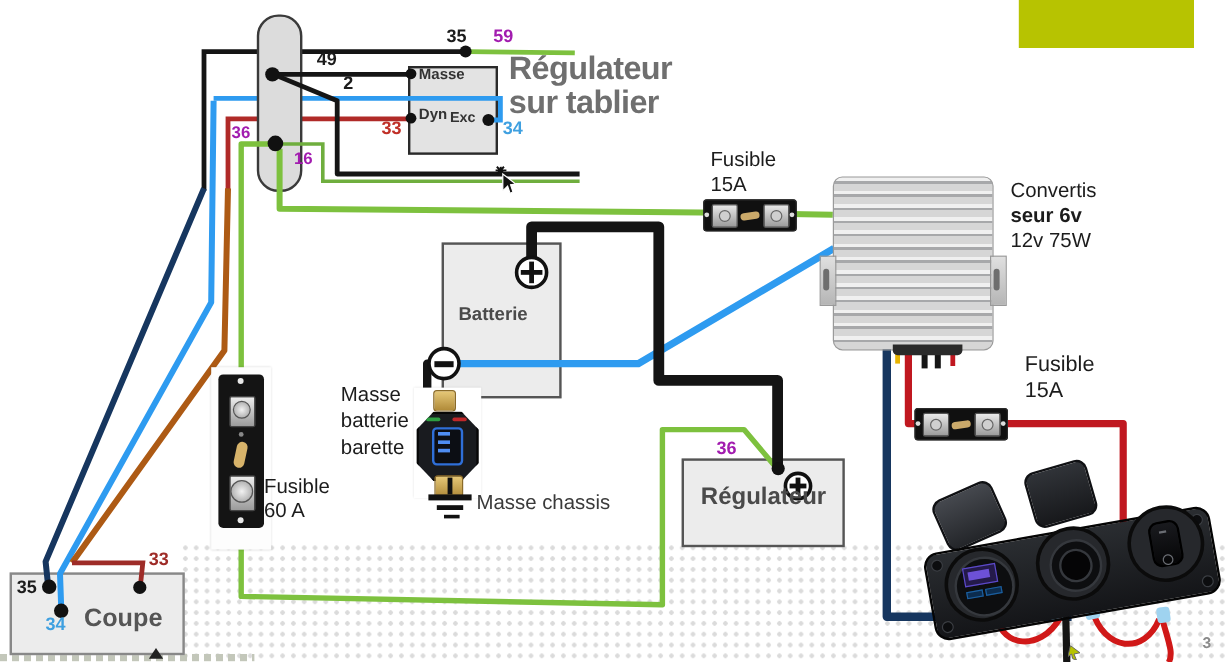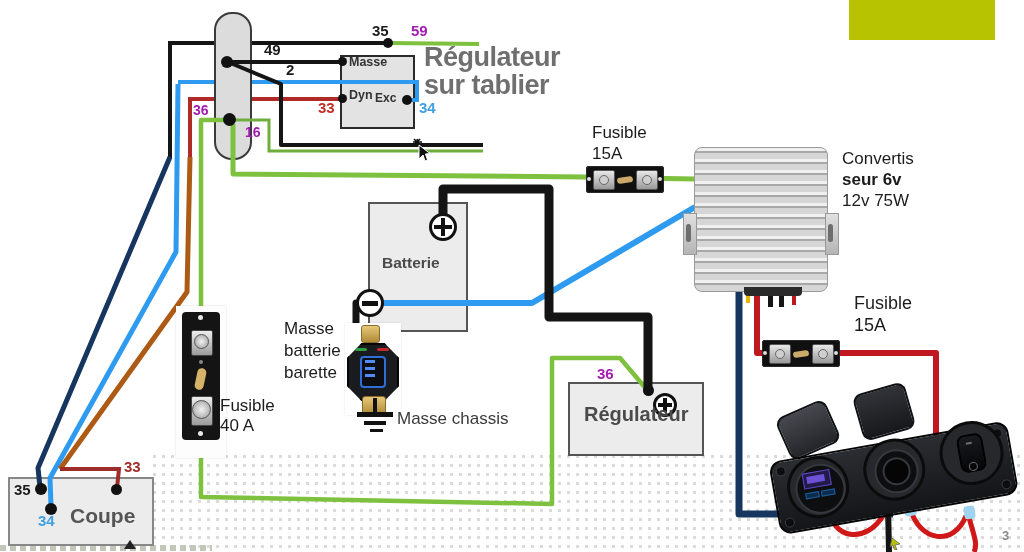--- a/index.html
+++ b/index.html
@@ -284,21 +284,21 @@
   <div class="lb t17" style="left:592px;top:145px;">15A</div>
 
   <div class="lb t17" style="left:842px;top:150px;">Convertis</div>
   <div class="lb t17" style="left:842px;top:171px;font-weight:bold;">seur 6v</div>
   <div class="lb t17" style="left:842px;top:192px;">12v 75W</div>
 
   <div class="lb" style="left:854px;top:294px;font-size:18px;">Fusible</div>
   <div class="lb" style="left:854px;top:316px;font-size:18px;">15A</div>
 
   <div class="lb t17" style="left:220px;top:397px;">Fusible</div>
-  <div class="lb t17" style="left:220px;top:417px;">40 A</div>
+  <div class="lb t17" style="left:220px;top:417px;">60 A</div>
 
   <div class="lb t17" style="left:284px;top:320px;">Masse</div>
   <div class="lb t17" style="left:284px;top:342px;">batterie</div>
   <div class="lb t17" style="left:284px;top:364px;">barette</div>
 
   <div class="lb t17" style="left:397px;top:410px;color:#3a3a3a;">Masse chassis</div>
 
   <div class="lb gray" style="left:382px;top:255px;font-size:15.5px;">Batterie</div>
   <div class="lb gray" style="left:584px;top:404px;font-size:20px;">Régulateur</div>
   <div class="lb t15b green" style="left:597px;top:366px;">36</div>

